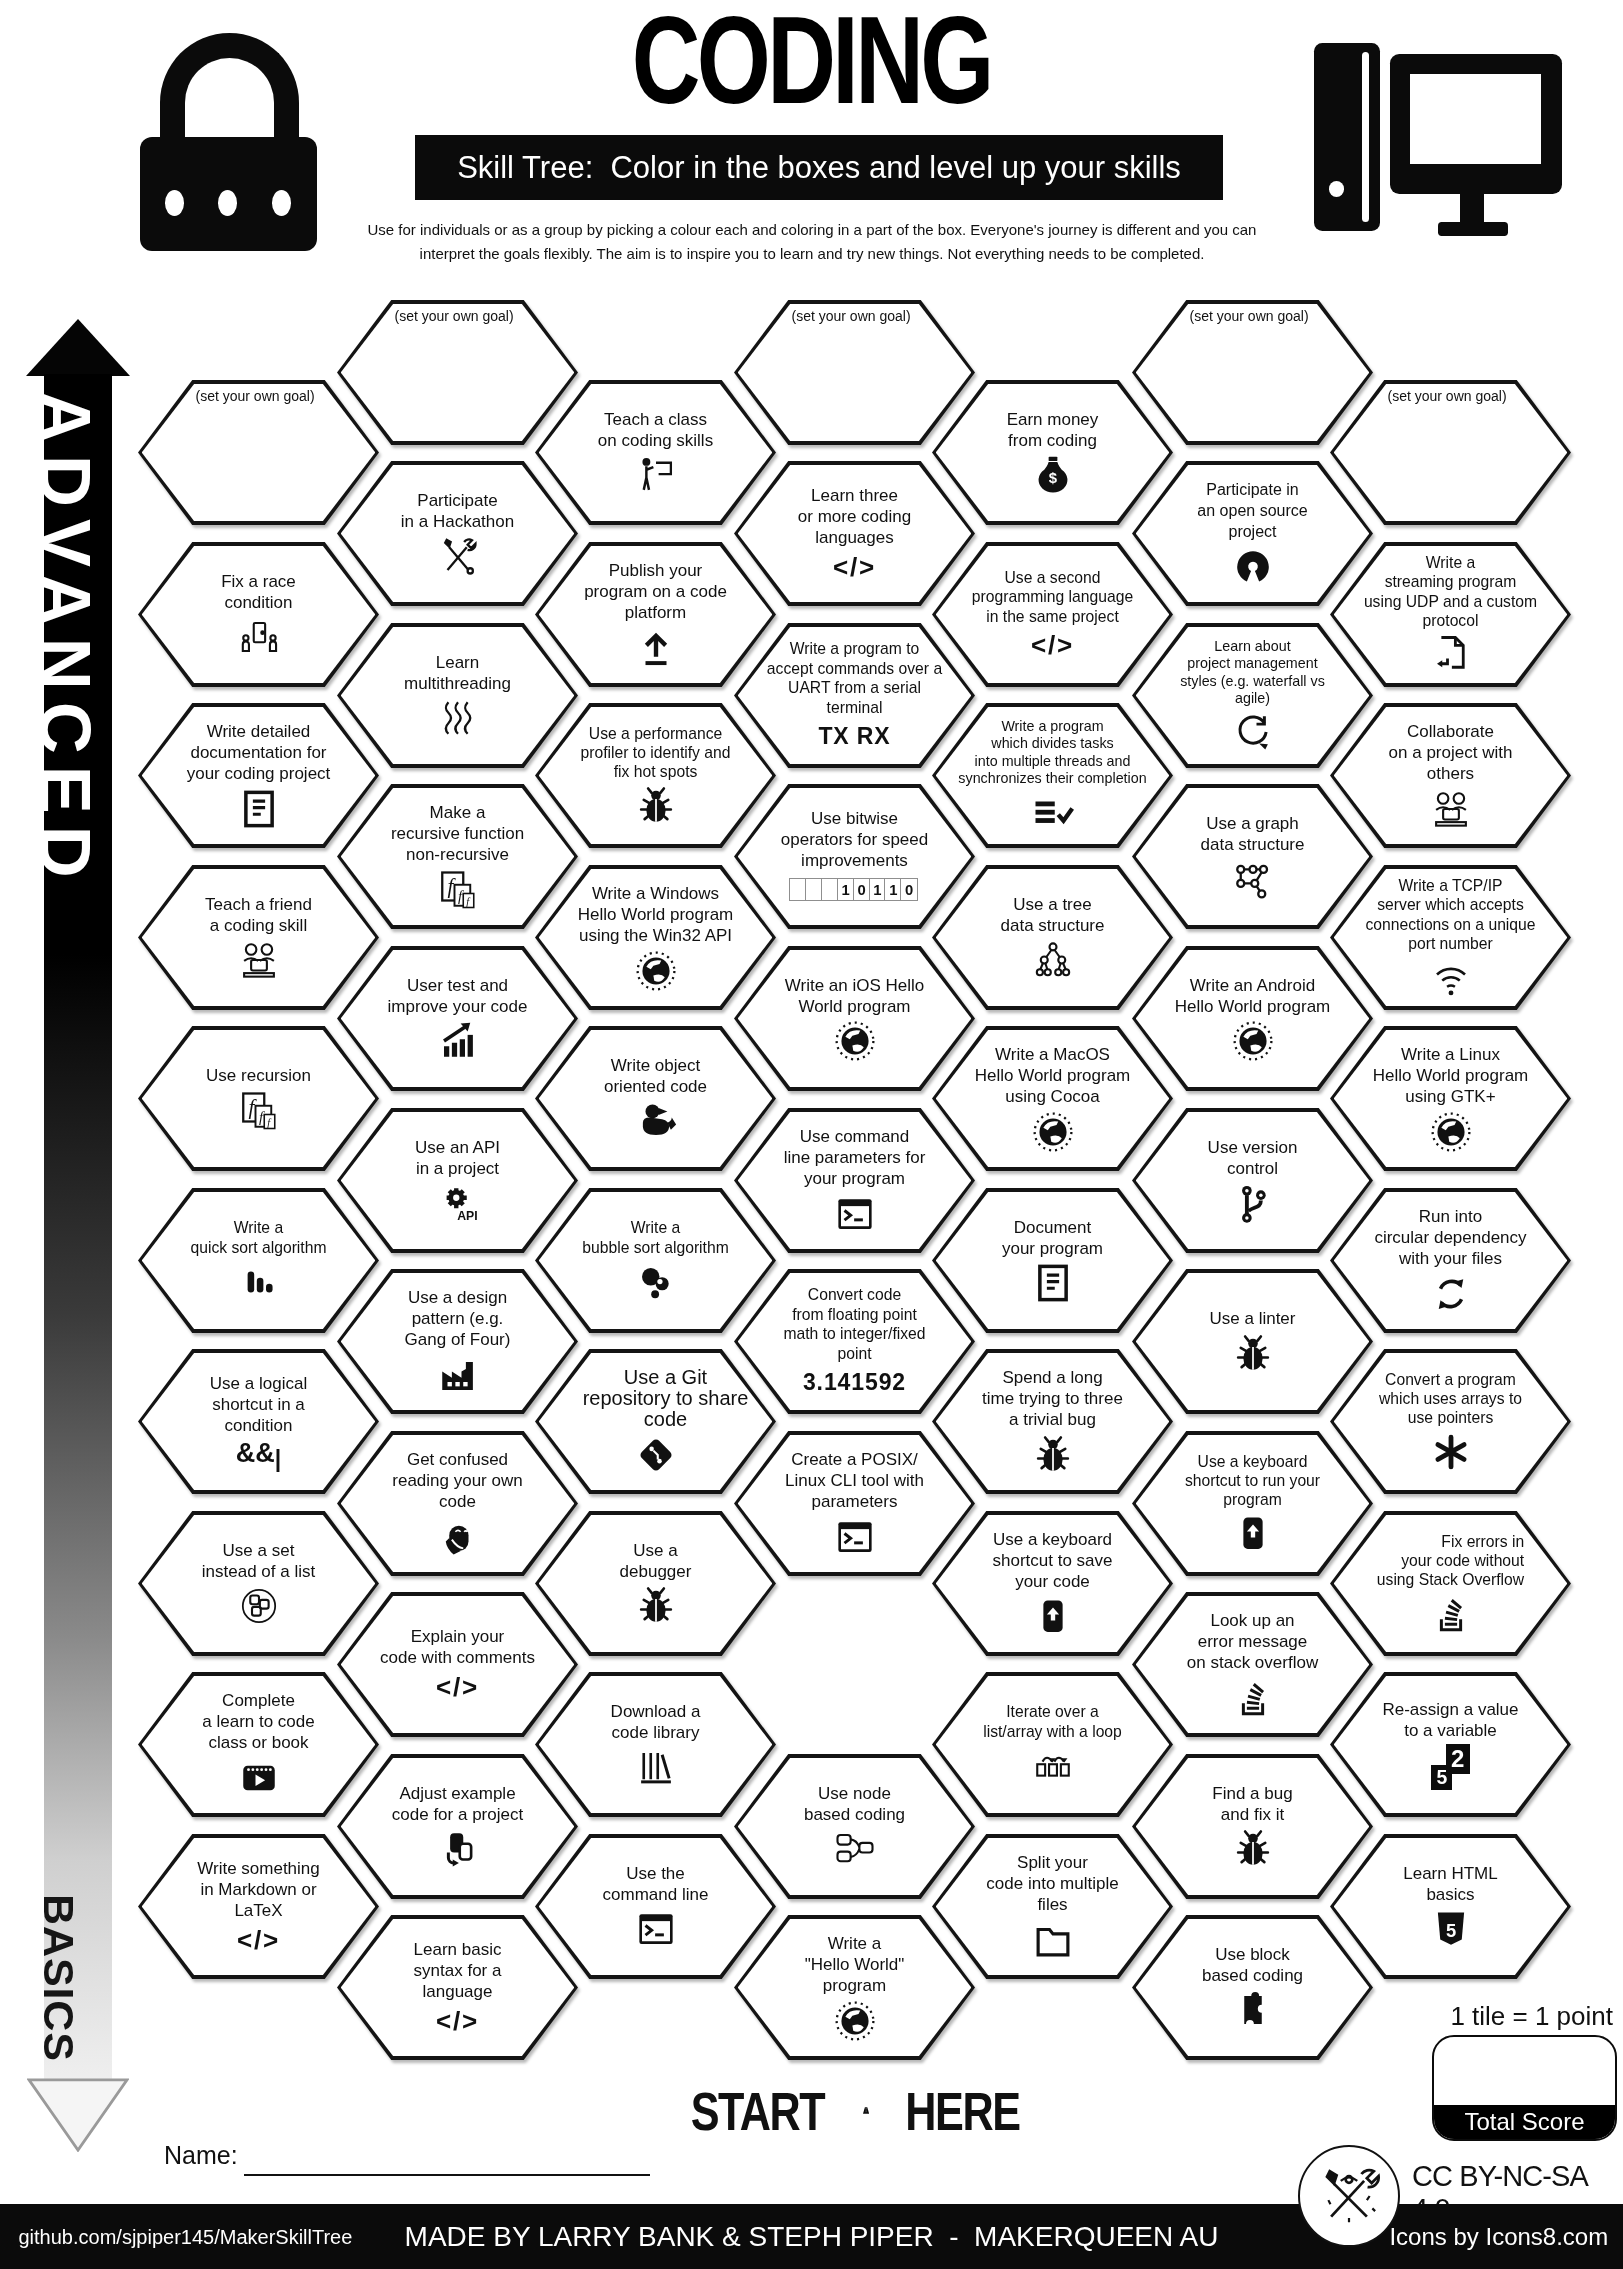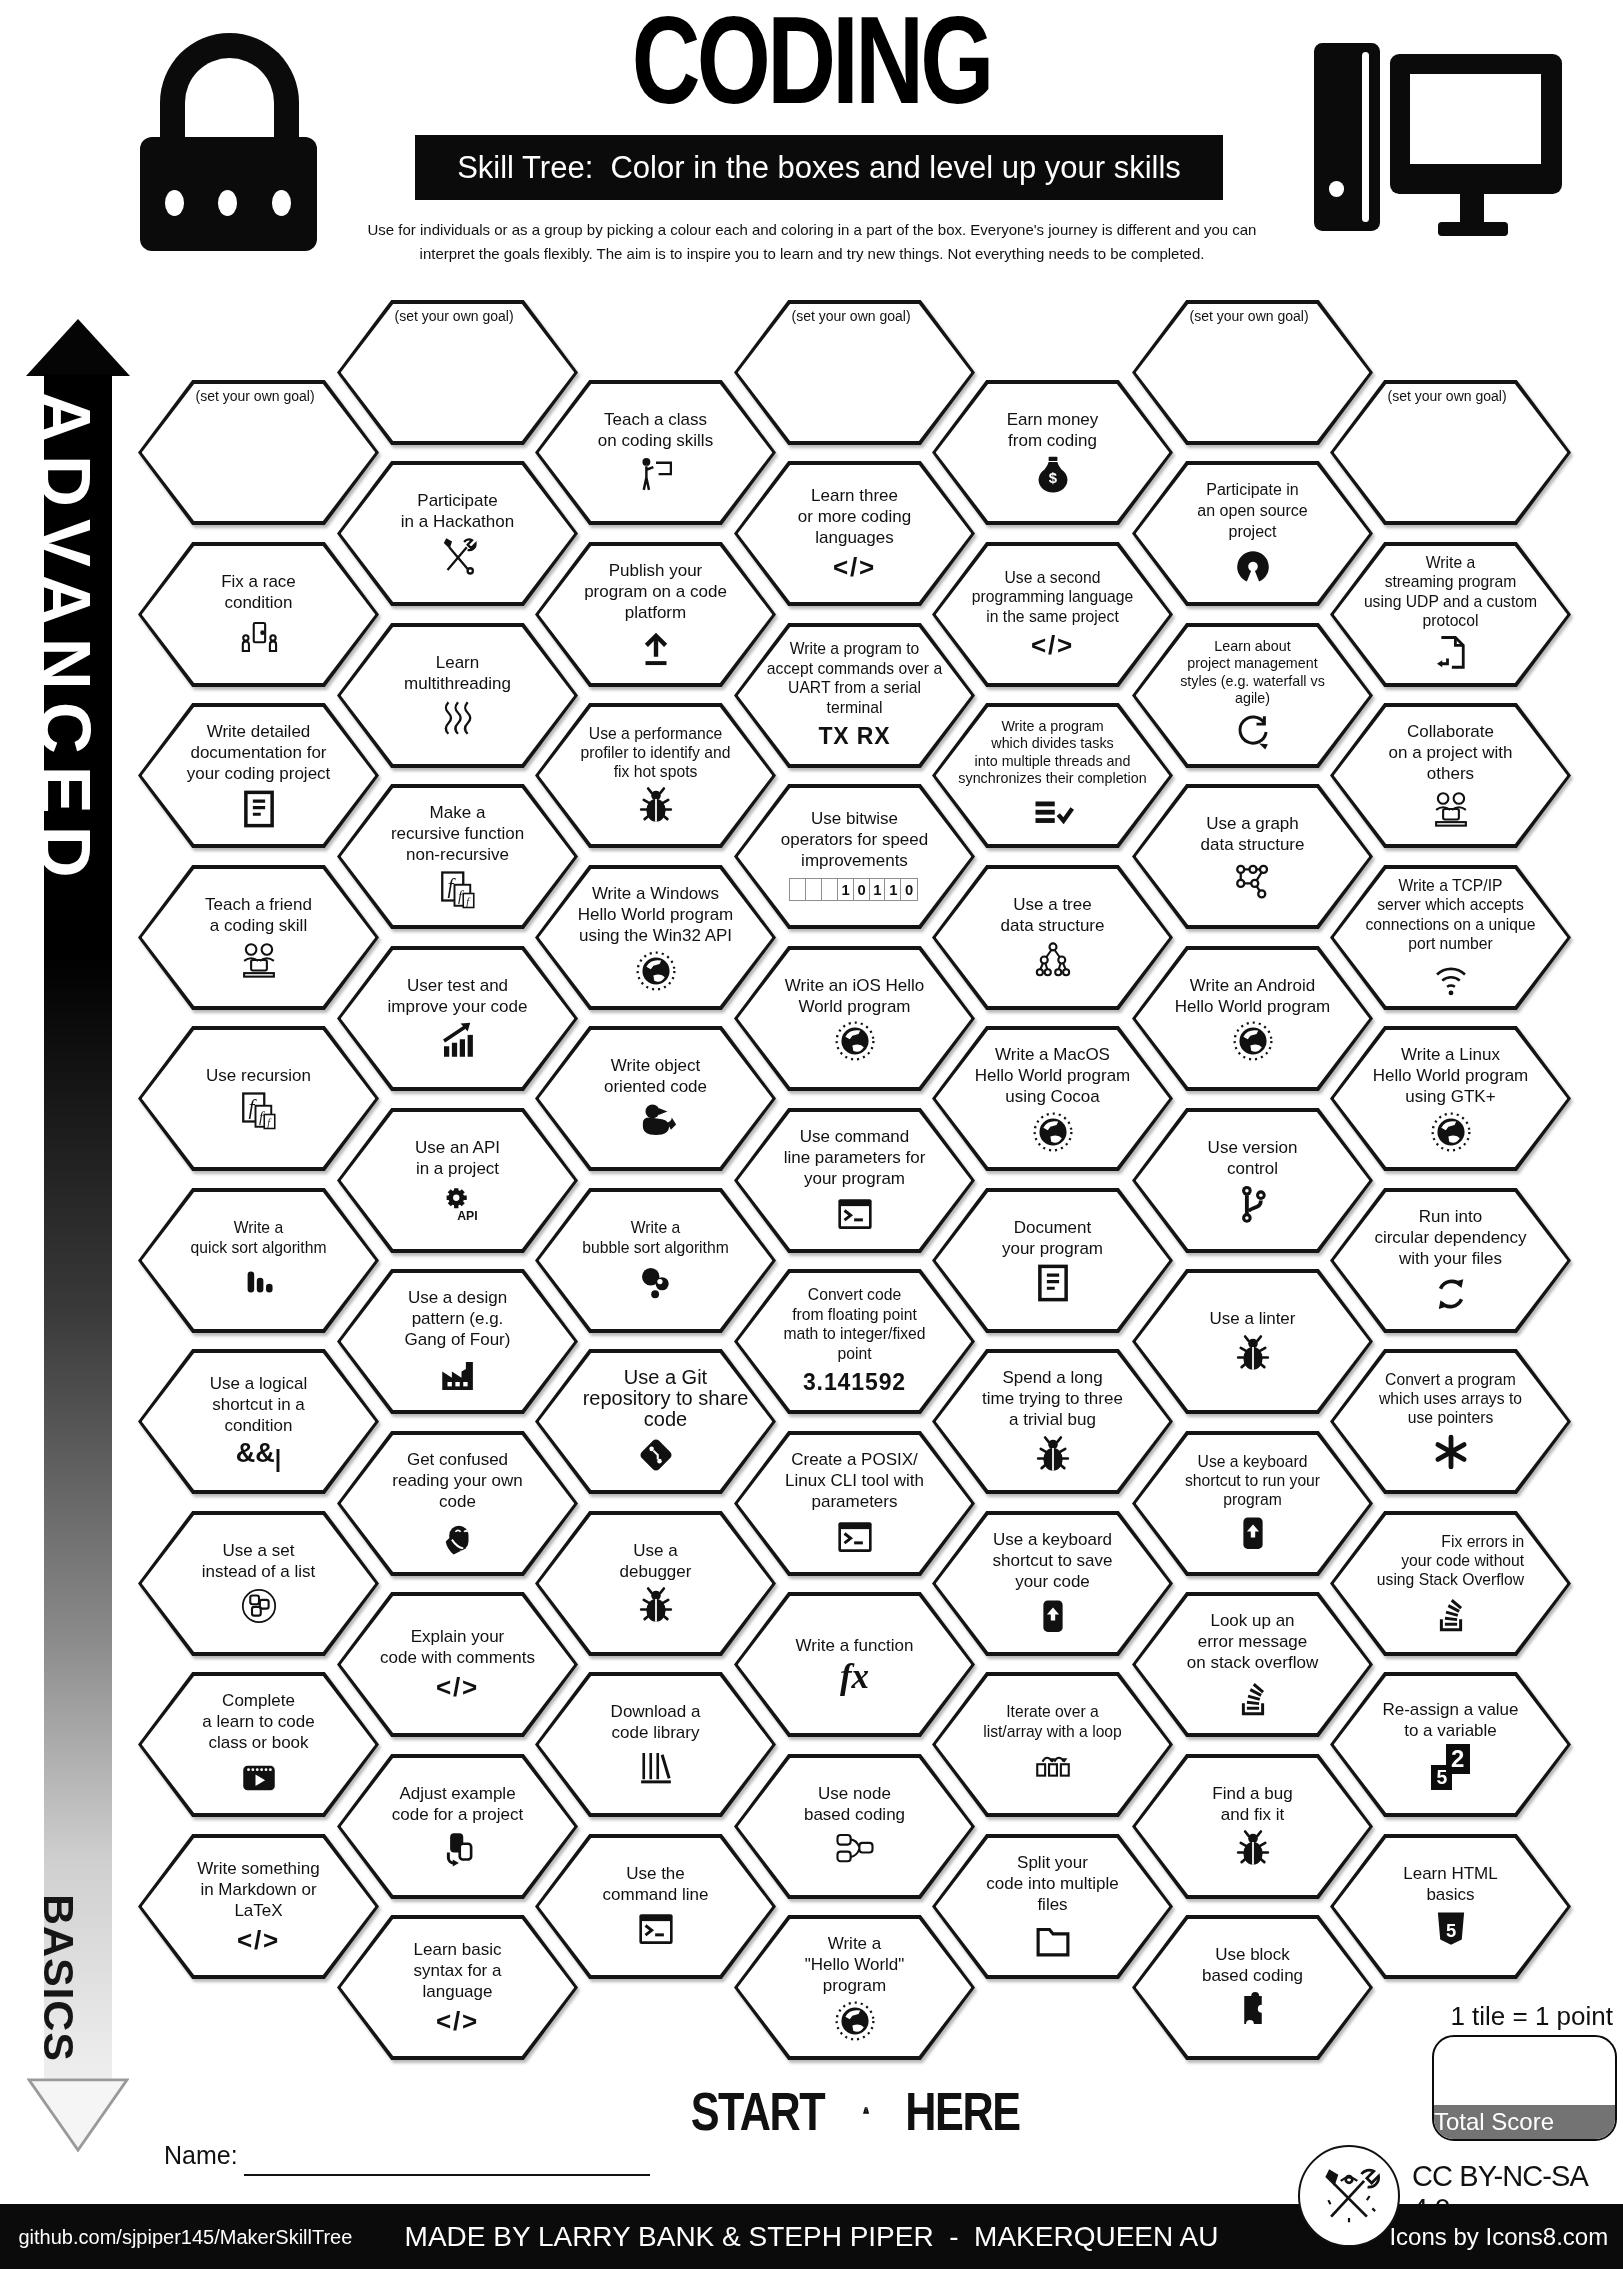--- a/index.html
+++ b/index.html
@@ -69,22 +69,22 @@
   .rq2{right:2.8px;top:0;width:24px;height:29.5px;font-size:24px}
 
   
   #start{left:674px;top:2078px;width:360px;height:65px;display:flex;align-items:center;justify-content:center;gap:22px}
   #start .w{font-weight:900;font-size:54px;letter-spacing:-1.8px;display:inline-block;transform:scaleX(.8)}
   #name-row{left:164px;top:2141px;font-size:25px}
   #name-line{left:244px;top:2174px;width:406px;border-bottom:2.8px solid #111}
   #tile-point{left:1432px;top:2001px;width:181px;text-align:right;font-size:26px;font-weight:500}
   #score-box{left:1432px;top:2035px;width:181px;height:102px;border:2.8px solid #0b0b0b;border-radius:22px;
              overflow:hidden;background:#fff}
-  #score-box .bar{position:absolute;left:0;right:0;bottom:0;height:34px;background:#737373;color:#fff;
-                  font-size:24px;line-height:34px;}
+  #score-box .bar{position:absolute;left:0;right:0;bottom:0;height:34px;background:#000000;color:#fff;
+                  font-size:24px;line-height:34px;text-align:center}
   #cc-badge{left:1298px;top:2145px;width:98px;height:98px;border-radius:50%;background:#fff;
             border:2.8px solid #111;z-index:5;display:flex;align-items:center;justify-content:center}
   #cc-text{left:1412px;top:2160px;font-size:29px;font-weight:500;letter-spacing:-0.9px}
 
   #footer{left:0;top:2204px;width:1623px;height:66px;background:#0b0b0b;color:#fff}
   #footer .fl{position:absolute;left:18.5px;line-height:66px;font-size:20px}
   #footer .fc{position:absolute;left:50%;transform:translateX(-50%);line-height:66px;font-size:28px;font-weight:500;white-space:pre}
   #footer .fr{position:absolute;right:14.8px;line-height:66px;font-size:24px}
 </style>
 </head>
@@ -719,30 +719,20 @@
         <div class="t-icon">
           <svg viewBox="0 0 48 48" width="42" height="42">
             <rect x="5" y="7" width="38" height="34" rx="2.5" fill="#111"></rect>
             <rect x="8" y="15" width="32" height="23" fill="#fff"></rect>
             <path d="M12 20l7 5.5-7 5.5" fill="none" stroke="#111" stroke-width="3.4"></path>
             <rect x="23" y="29" width="10" height="3.4" fill="#111"></rect>
           </svg>
         </div>
       </div>
     </div>
-    <div class="hex" style="left: 734px; top: 1592px;">
-      <div class="hex-b"></div>
-      <div class="hex-i"></div>
-      <div class="hex-c">
-        <div class="t-label" style="font-size: 17px; line-height: 21px;">Write a function</div>
-        <div class="t-icon">
-          <span class="ti ti-fx">fx</span>
-        </div>
-      </div>
-    </div>
     <div class="hex" style="left: 734px; top: 1754px;">
       <div class="hex-b"></div>
       <div class="hex-i"></div>
       <div class="hex-c">
         <div class="t-label" style="font-size: 17px; line-height: 21px;">Use node
 based coding</div>
         <div class="t-icon">
           <svg viewBox="0 0 48 48" width="42" height="42" fill="none" stroke="#111" stroke-width="2.4">
             <rect x="4" y="8" width="15" height="11" rx="3.5"></rect>
             <rect x="4" y="27" width="15" height="11" rx="3.5"></rect>

